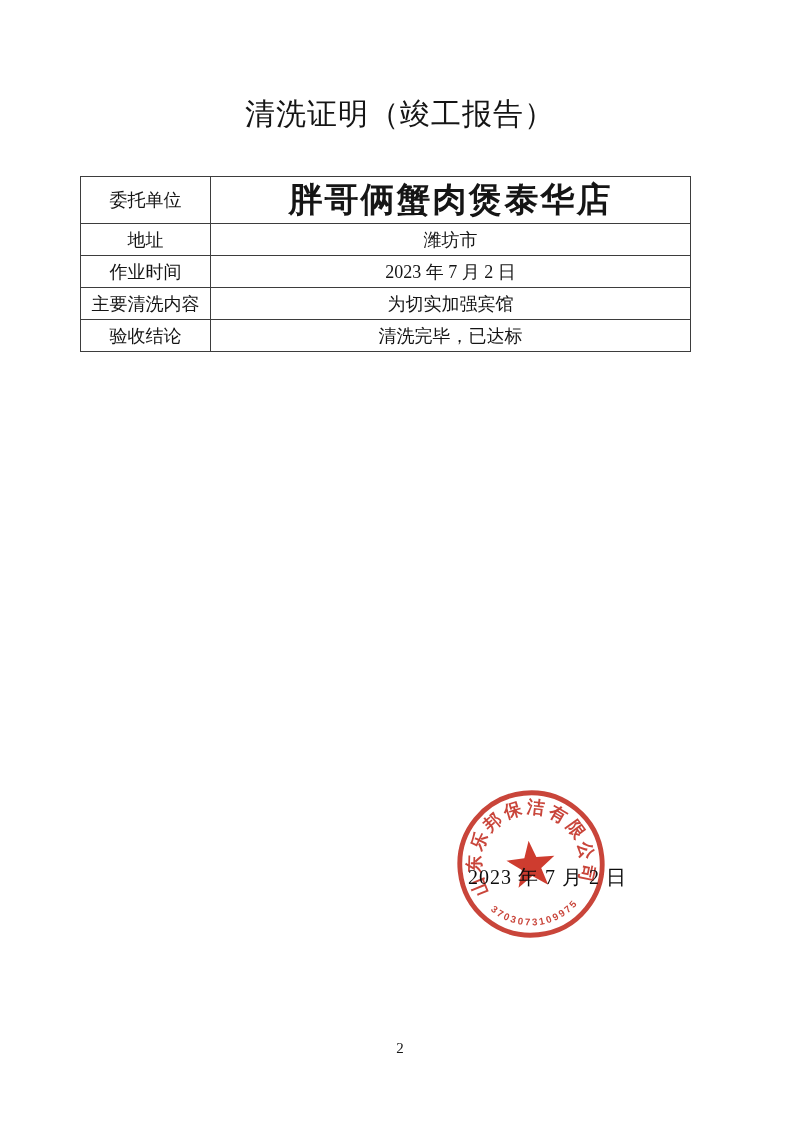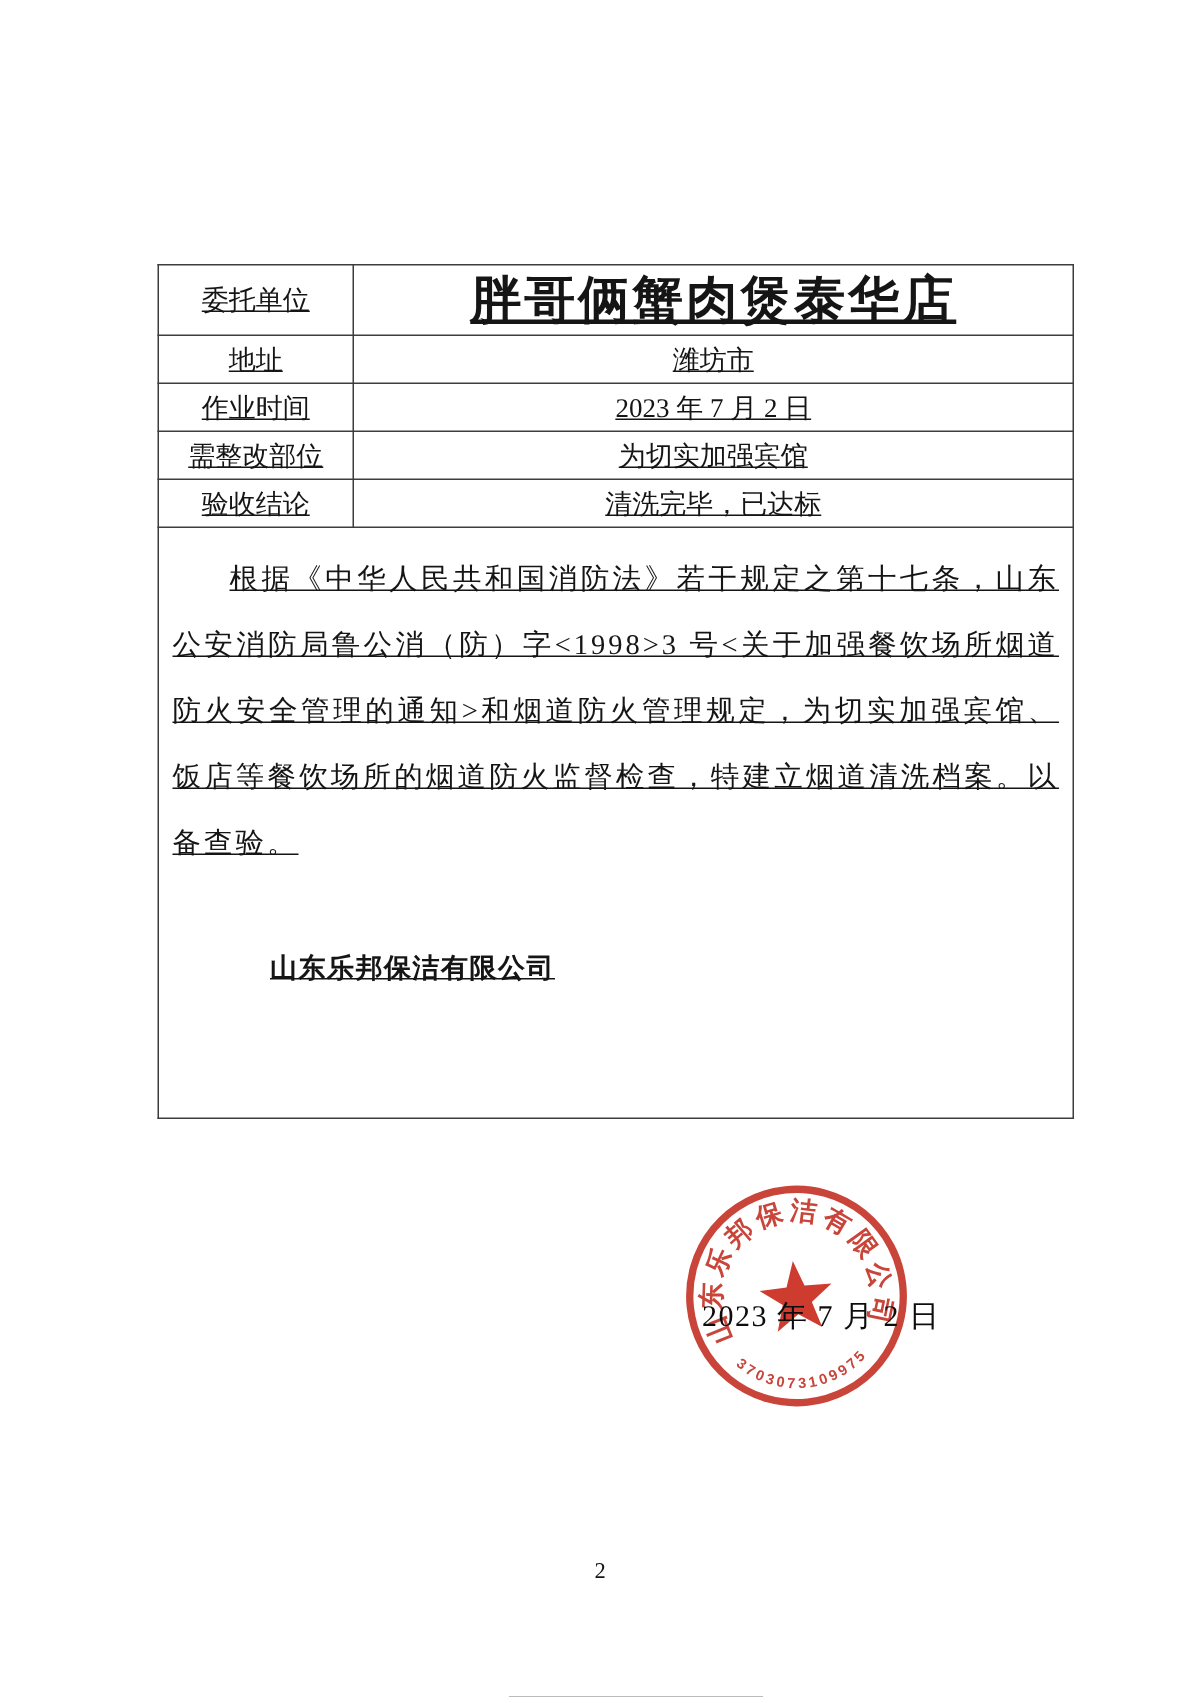--- a/index.html
+++ b/index.html
@@ -16,25 +16,24 @@
     position: absolute;
     top: 94px; left: 0; right: 0;
     text-align: center;
     font-size: 30px;
     font-weight: 500;
     letter-spacing: 1px;
     margin: 0;
   }
   table.cert-table {
     position: absolute;
-    left: 105px; top: 176px;
+    left: 80px; top: 176px;
     width: 610px;
     border-collapse: collapse;
     table-layout: fixed;
-    text-decoration: underline;
   }
   .cert-table td {
     border: 1px solid #3d3d3d;
     text-align: center;
     vertical-align: middle;
     font-size: 18px;
     padding: 0;
   }
   tr.r-first { height: 41px; }
   tr.r-std   { height: 32px; }
@@ -91,20 +90,21 @@
     font-weight: bold;
   }
   .seal-arc-text { font-size: 18px; letter-spacing: 3.5px; }
   .seal-serial   { font-size: 10px; letter-spacing: 2.2px; }
 </style>
 </head>
 <body>
 
 <div class="page">
 
+  <h1 class="doc-title">清洗证明（竣工报告）</h1>
 
   <table class="cert-table">
     <colgroup>
       <col style="width:130px">
         <col style="width:150px">
         <col style="width:148px">
         <col style="width:182px">
     </colgroup>
     <tbody>
       <tr class="r-first">
@@ -113,32 +113,26 @@
       </tr>
       <tr class="r-std">
         <td>地址</td>
         <td colspan="3">潍坊市</td>
       </tr>
       <tr class="r-std">
         <td>作业时间</td>
         <td colspan="3">2023 年 7 月 2 日</td>
       </tr>
       <tr class="r-std">
-        <td>需整改部位</td>
+        <td>主要清洗内容</td>
         <td colspan="3">为切实加强宾馆</td>
       </tr>
       <tr class="r-std">
         <td>验收结论</td>
         <td colspan="3">清洗完毕，已达标</td>
-      </tr>
-      <tr class="r-notes">
-        <td class="notes-cell" colspan="4">
-          <p class="notes-text">根据《中华人民共和国消防法》若干规定之第十七条，山东公安消防局鲁公消（防）字&lt;1998&gt;3 号&lt;关于加强餐饮场所烟道防火安全管理的通知&gt;和烟道防火管理规定，为切实加强宾馆、饭店等餐饮场所的烟道防火监督检查，特建立烟道清洗档案。以备查验。</p>
-          <div class="sig-company">山东乐邦保洁有限公司</div>
-        </td>
       </tr>
     </tbody>
   </table>
 
   <svg class="stamp" viewBox="0 0 160 160" xmlns="http://www.w3.org/2000/svg">
     <defs>
       <path id="sealTopArc" d="M 35,106 A 52,52 0 1 1 125,106" fill="none"></path>
       <path id="sealBottomArc" d="M 31.7,120.5 A 63,63 0 0 0 128.3,120.5" fill="none"></path>
     </defs>
     <circle cx="80" cy="80" r="73" fill="none" stroke-width="5" stroke="#c5372c"></circle>

